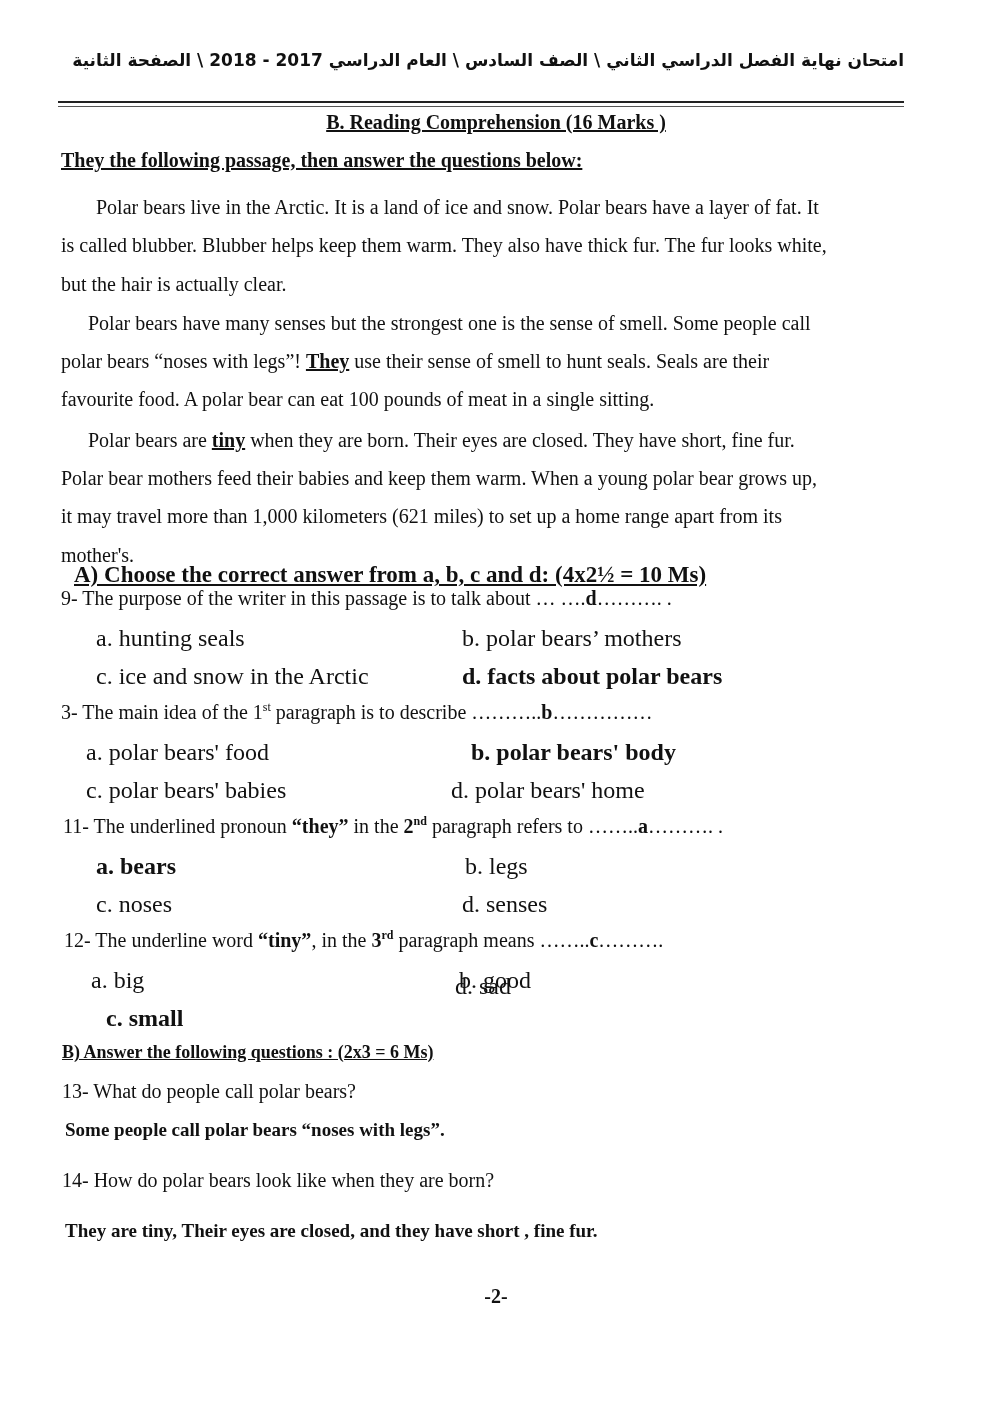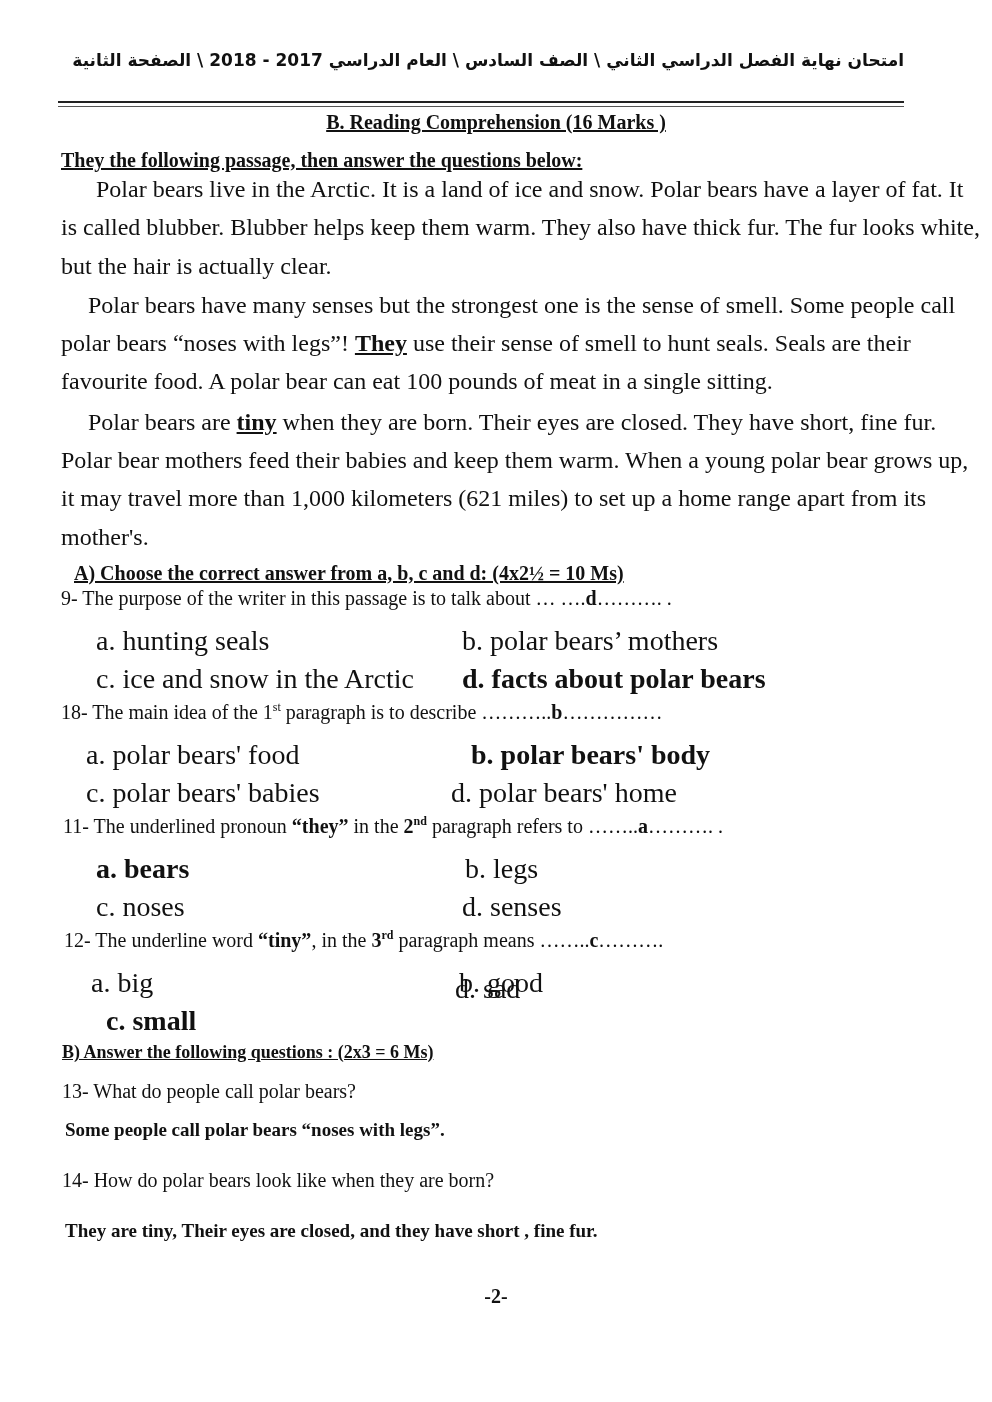--- a/index.html
+++ b/index.html
@@ -6,26 +6,26 @@
   body { width:992px; height:1402px; position:relative; overflow:hidden;
          font-family:"Liberation Serif", serif; color:#111; }
   .abs { position:absolute; white-space:nowrap; }
   .hdr { top:50px; right:88px; font-family:"DejaVu Sans", sans-serif; font-weight:bold;
          font-size:17px; direction:rtl; }
   .rule1 { left:58px; width:846px; top:101px; height:2px; background:#222; }
   .rule2 { left:58px; width:846px; top:106px; height:1px; background:#555; }
   .section-title { top:111px; left:0; width:992px; text-align:center; font-size:20px;
          font-weight:bold; text-decoration:underline; }
   .instr { top:149px; left:61px; font-size:20px; font-weight:bold; text-decoration:underline; }
-  .p { left:61px; font-size:24px; }
+  .p { left:61px; font-size:20px;margin-top:20px; }
   .bold { font-weight:bold; }
   .ul { text-decoration:underline; font-weight:bold; }
-  .partA { top:562px; left:74px; font-size:20px; font-weight:bold; text-decoration:underline; }
+  .partA { top:562px; left:74px; font-size:23px; font-weight:bold; text-decoration:underline; }
   .q { font-size:20px; }
-  .opt { font-size:28px;text-align:center; }
+  .opt { font-size:24px;text-align:center; }
   sup { font-size:12px; line-height:0;margin-top:25px; }
   .partB { top:1042px; left:62px; font-size:18px; font-weight:bold; text-decoration:underline; }
   .pagenum { top:1285px; left:0; width:992px; text-align:center; font-size:20px; font-weight:bold; }
 </style>
 </head>
 <body>
 
 <div class="abs hdr">امتحان نهاية الفصل الدراسي الثاني \ الصف السادس \ العام الدراسي 2017 - 2018 \ الصفحة الثانية</div>
 <div class="abs rule1"></div>
 <div class="abs rule2"></div>
@@ -47,21 +47,21 @@
 <div class="abs p" style="top:524px;">mother's.</div>
 
 <div class="abs partA">A) Choose the correct answer from a, b, c and d: (4x2½ = 10 Ms)</div>
 
 <div class="abs q" style="top:587px; left:61px;"><span>9- The purpose of  the writer in this passage is to talk about … ….</span><span class="bold">d</span><span>……….  .</span></div>
 <div class="abs opt" style="top:625px; left:96px;">a. hunting seals</div>
 <div class="abs opt" style="top:625px; left:462px;">b. polar bears’ mothers</div>
 <div class="abs opt" style="top:663px; left:96px;">c. ice and snow in the Arctic</div>
 <div class="abs opt bold" style="top:663px; left:462px;">d. facts about polar bears</div>
 
-<div class="abs q" style="top:701px; left:61px;"><span>18- The main idea of the 1</span><sup>st</sup><span> paragraph is to describe ………..</span><span class="bold">b</span><span>……………</span></div>
+<div class="abs q" style="top:701px; left:61px;"><span>3- The main idea of the 1</span><sup>st</sup><span> paragraph is to describe ………..</span><span class="bold">b</span><span>……………</span></div>
 <div class="abs opt" style="top:739px; left:86px;">a. polar bears' food</div>
 <div class="abs opt bold" style="top:739px; left:471px;">b. polar bears' body</div>
 <div class="abs opt" style="top:777px; left:86px;">c. polar bears' babies</div>
 <div class="abs opt" style="top:777px; left:451px;">d. polar bears' home</div>
 
 <div class="abs q" style="top:815px; left:63px;"><span>11- The underlined pronoun </span><span class="bold">“they”</span><span> in the </span><span class="bold">2</span><sup class="bold">nd</sup><span> paragraph refers to  ……..</span><span class="bold">a</span><span>………. .</span></div>
 <div class="abs opt bold" style="top:853px; left:96px;">a. bears</div>
 <div class="abs opt" style="top:853px; left:465px;">b. legs</div>
 <div class="abs opt" style="top:891px; left:96px;">c. noses</div>
 <div class="abs opt" style="top:891px; left:462px;">d. senses</div>

